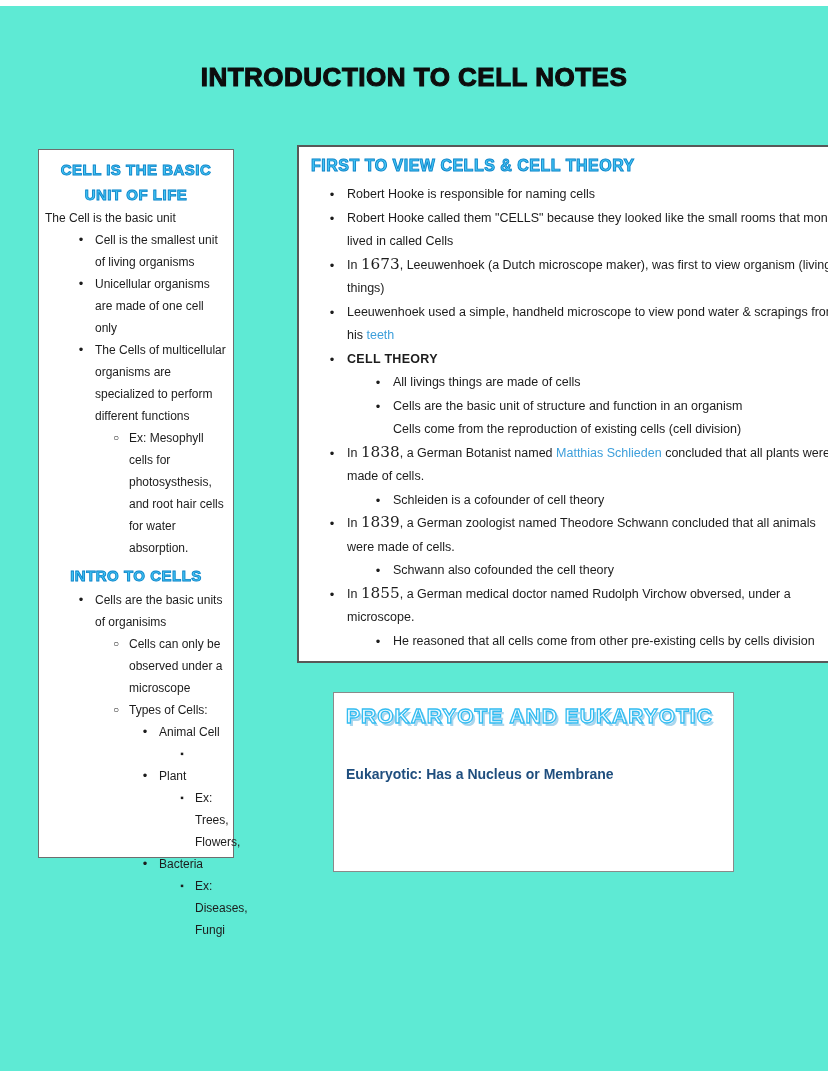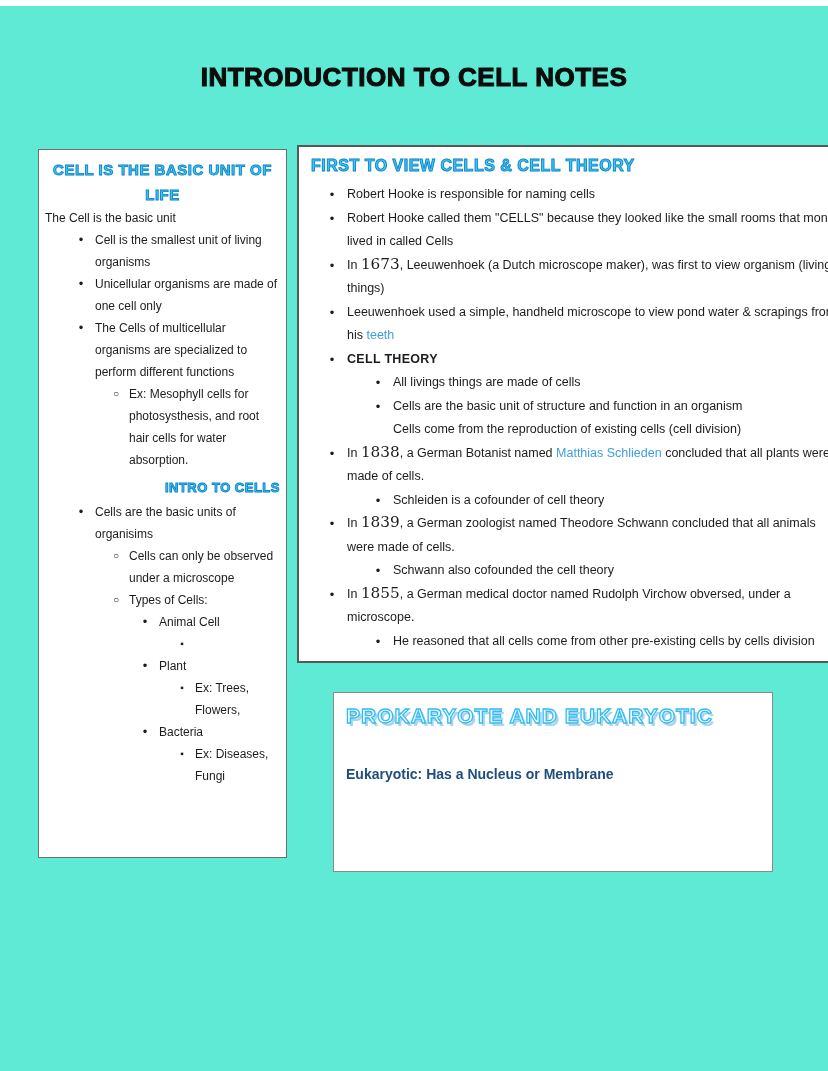--- a/index.html
+++ b/index.html
@@ -15,34 +15,34 @@
     padding-left:42px;
   }
   .doc-title {
     position:absolute; top:56px; left:0; width:100%;
     text-align:center;
     font-size:26px; font-weight:bold; letter-spacing:0.5px;
     color:#0d0d0d;
     -webkit-text-stroke:1.1px #0d0d0d;
   }
   .box { position:absolute; background:#ffffff; }
-  .left-box  { left:38px;  top:143px; width:249px; height:709px; border:1px solid #6e6e6e; padding:5px 6px; }
+  .left-box  { left:38px;  top:143px; width:196px; height:709px; border:1px solid #6e6e6e; padding:5px 6px; }
   .right-box { left:297px; top:139px; width:561px; height:518px; border:2px solid #585858; padding:6px 12px; }
-  .bottom-box{ left:333px; top:686px; width:440px; height:180px; border:1px solid #8a8a8a; padding:8px 12px; }
+  .bottom-box{ left:333px; top:686px; width:401px; height:180px; border:1px solid #8a8a8a; padding:8px 12px; }
 
   
   .bubble {
     font-weight:bold;
     color:#41C6F4;
     -webkit-text-stroke:0.9px #1184C9;
     text-shadow:0 0 1px #7FDCFA;
     letter-spacing:0.5px;
   }
   .lb-heading { font-size:15px; line-height:25px; text-align:center; margin-top:2px; }
-  .lb-heading2 { font-size:13px; line-height:26px; text-align:right; margin-top:4px; }
+  .lb-heading2 { font-size:15px; line-height:26px; text-align:center; margin-top:4px; }
   .rb-heading { font-size:16px; line-height:26px; margin-bottom:4px; }
   .bb-heading {
     font-size:21px; line-height:30px; letter-spacing:1px;
     font-weight:bold;
     color:#f2fbff;
     -webkit-text-stroke:1.3px #33BCF1;
     text-shadow:2.5px 2.5px 0 #a9d6ee;
     margin-bottom:4px;
   }
 

